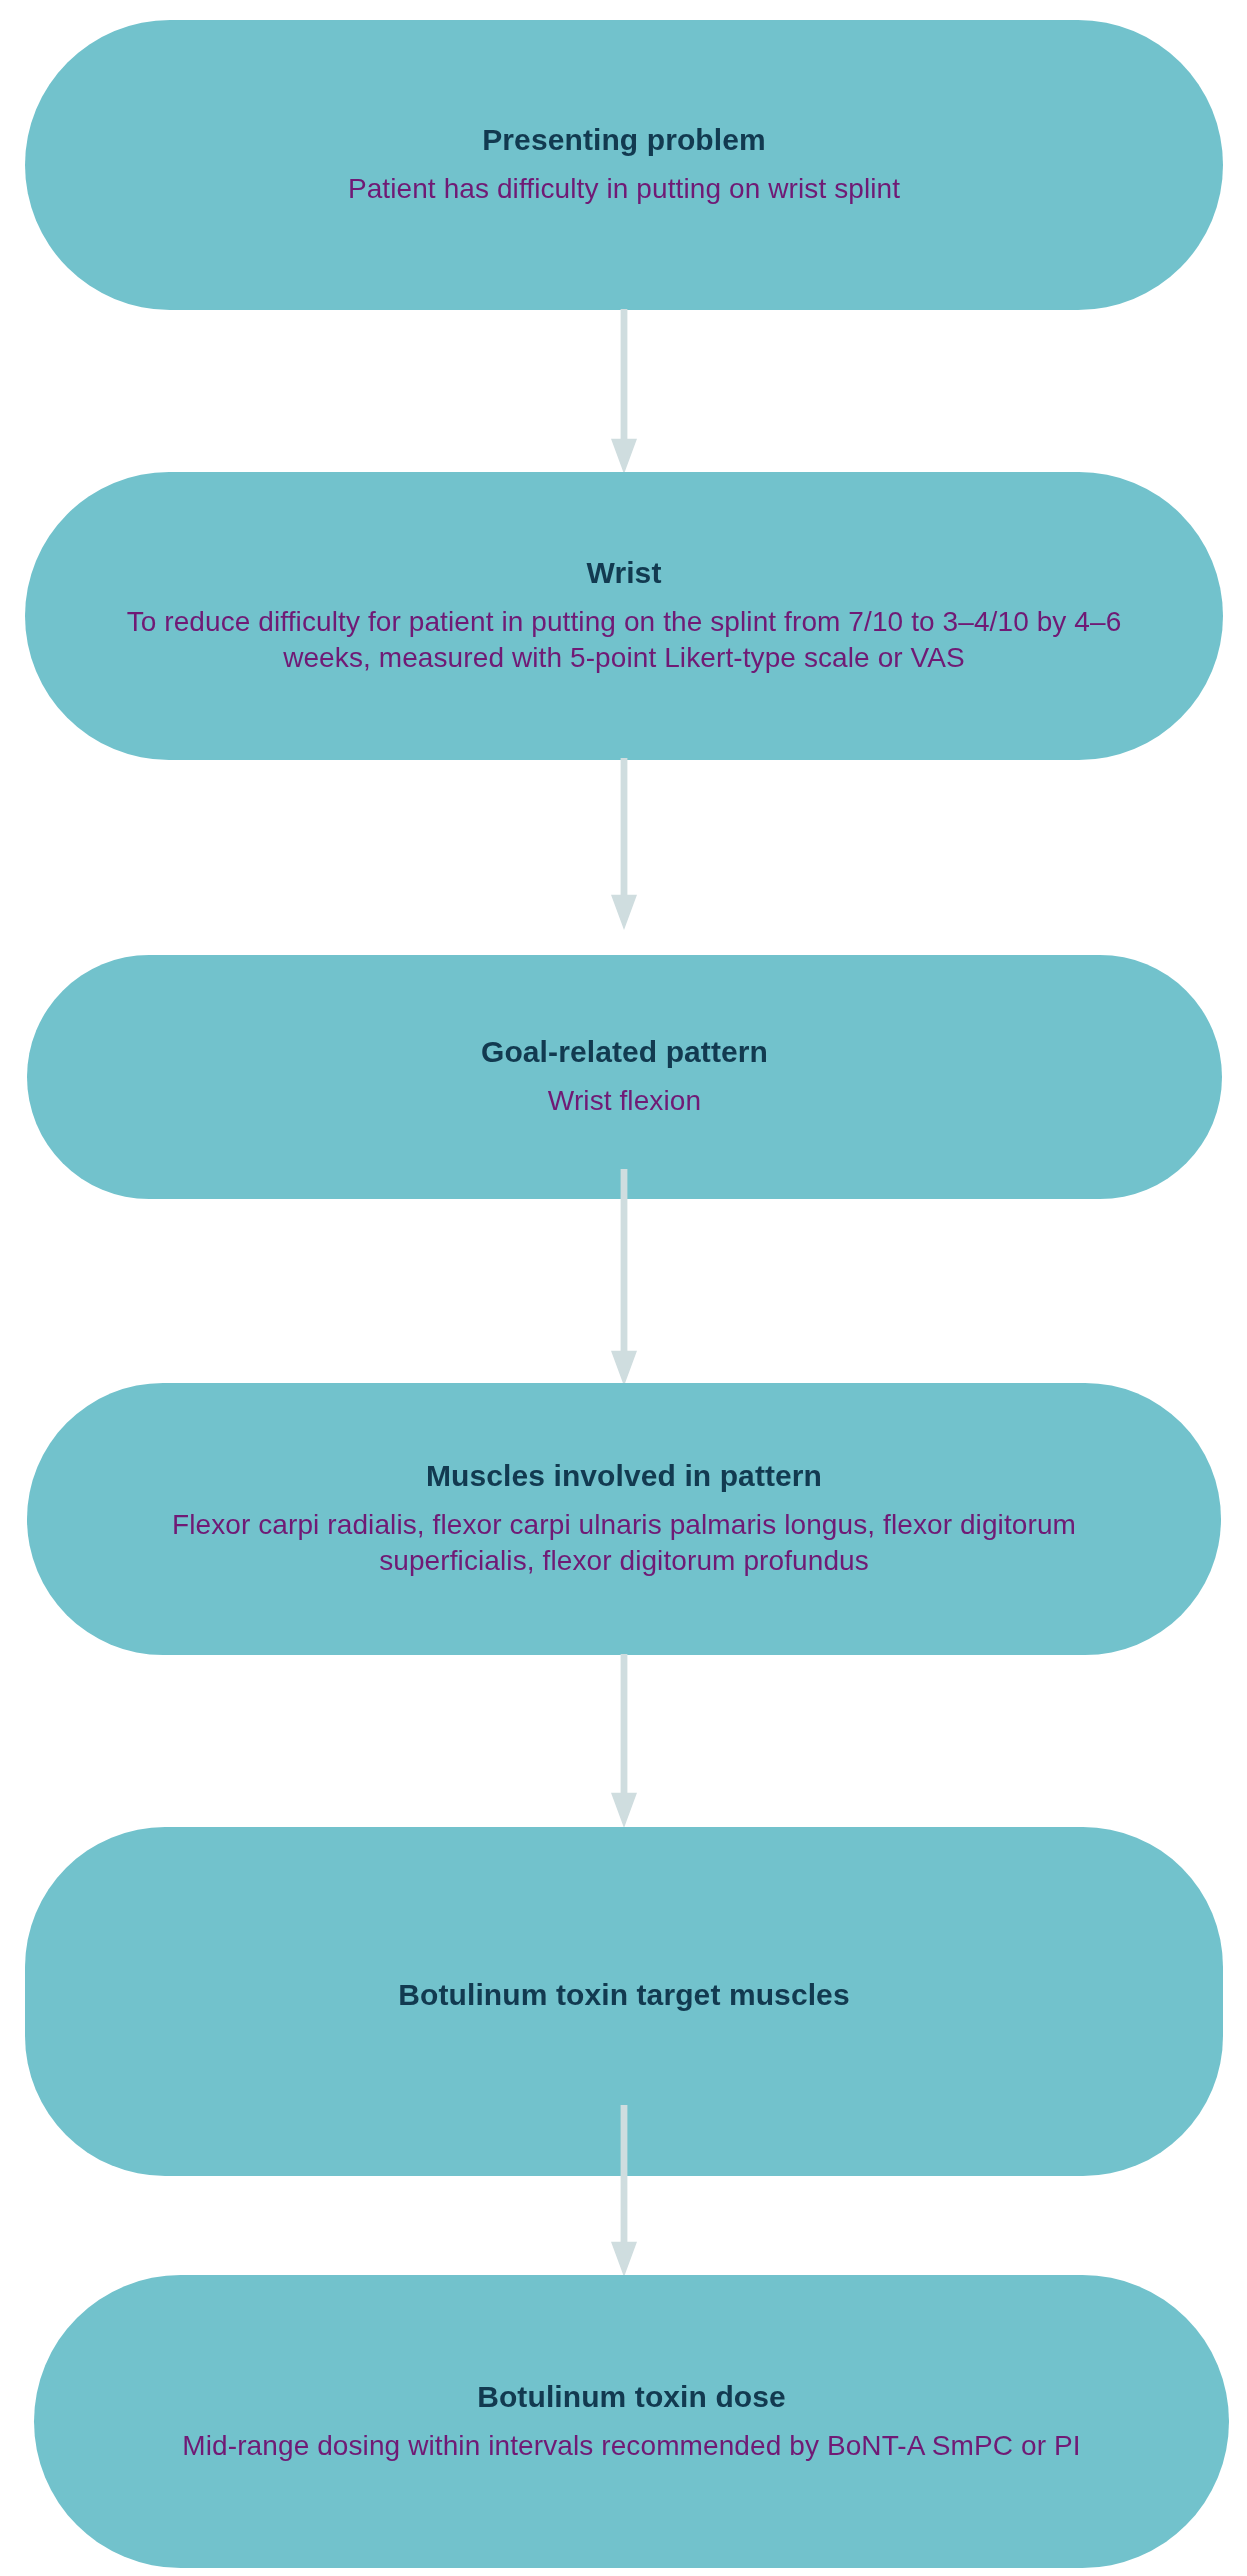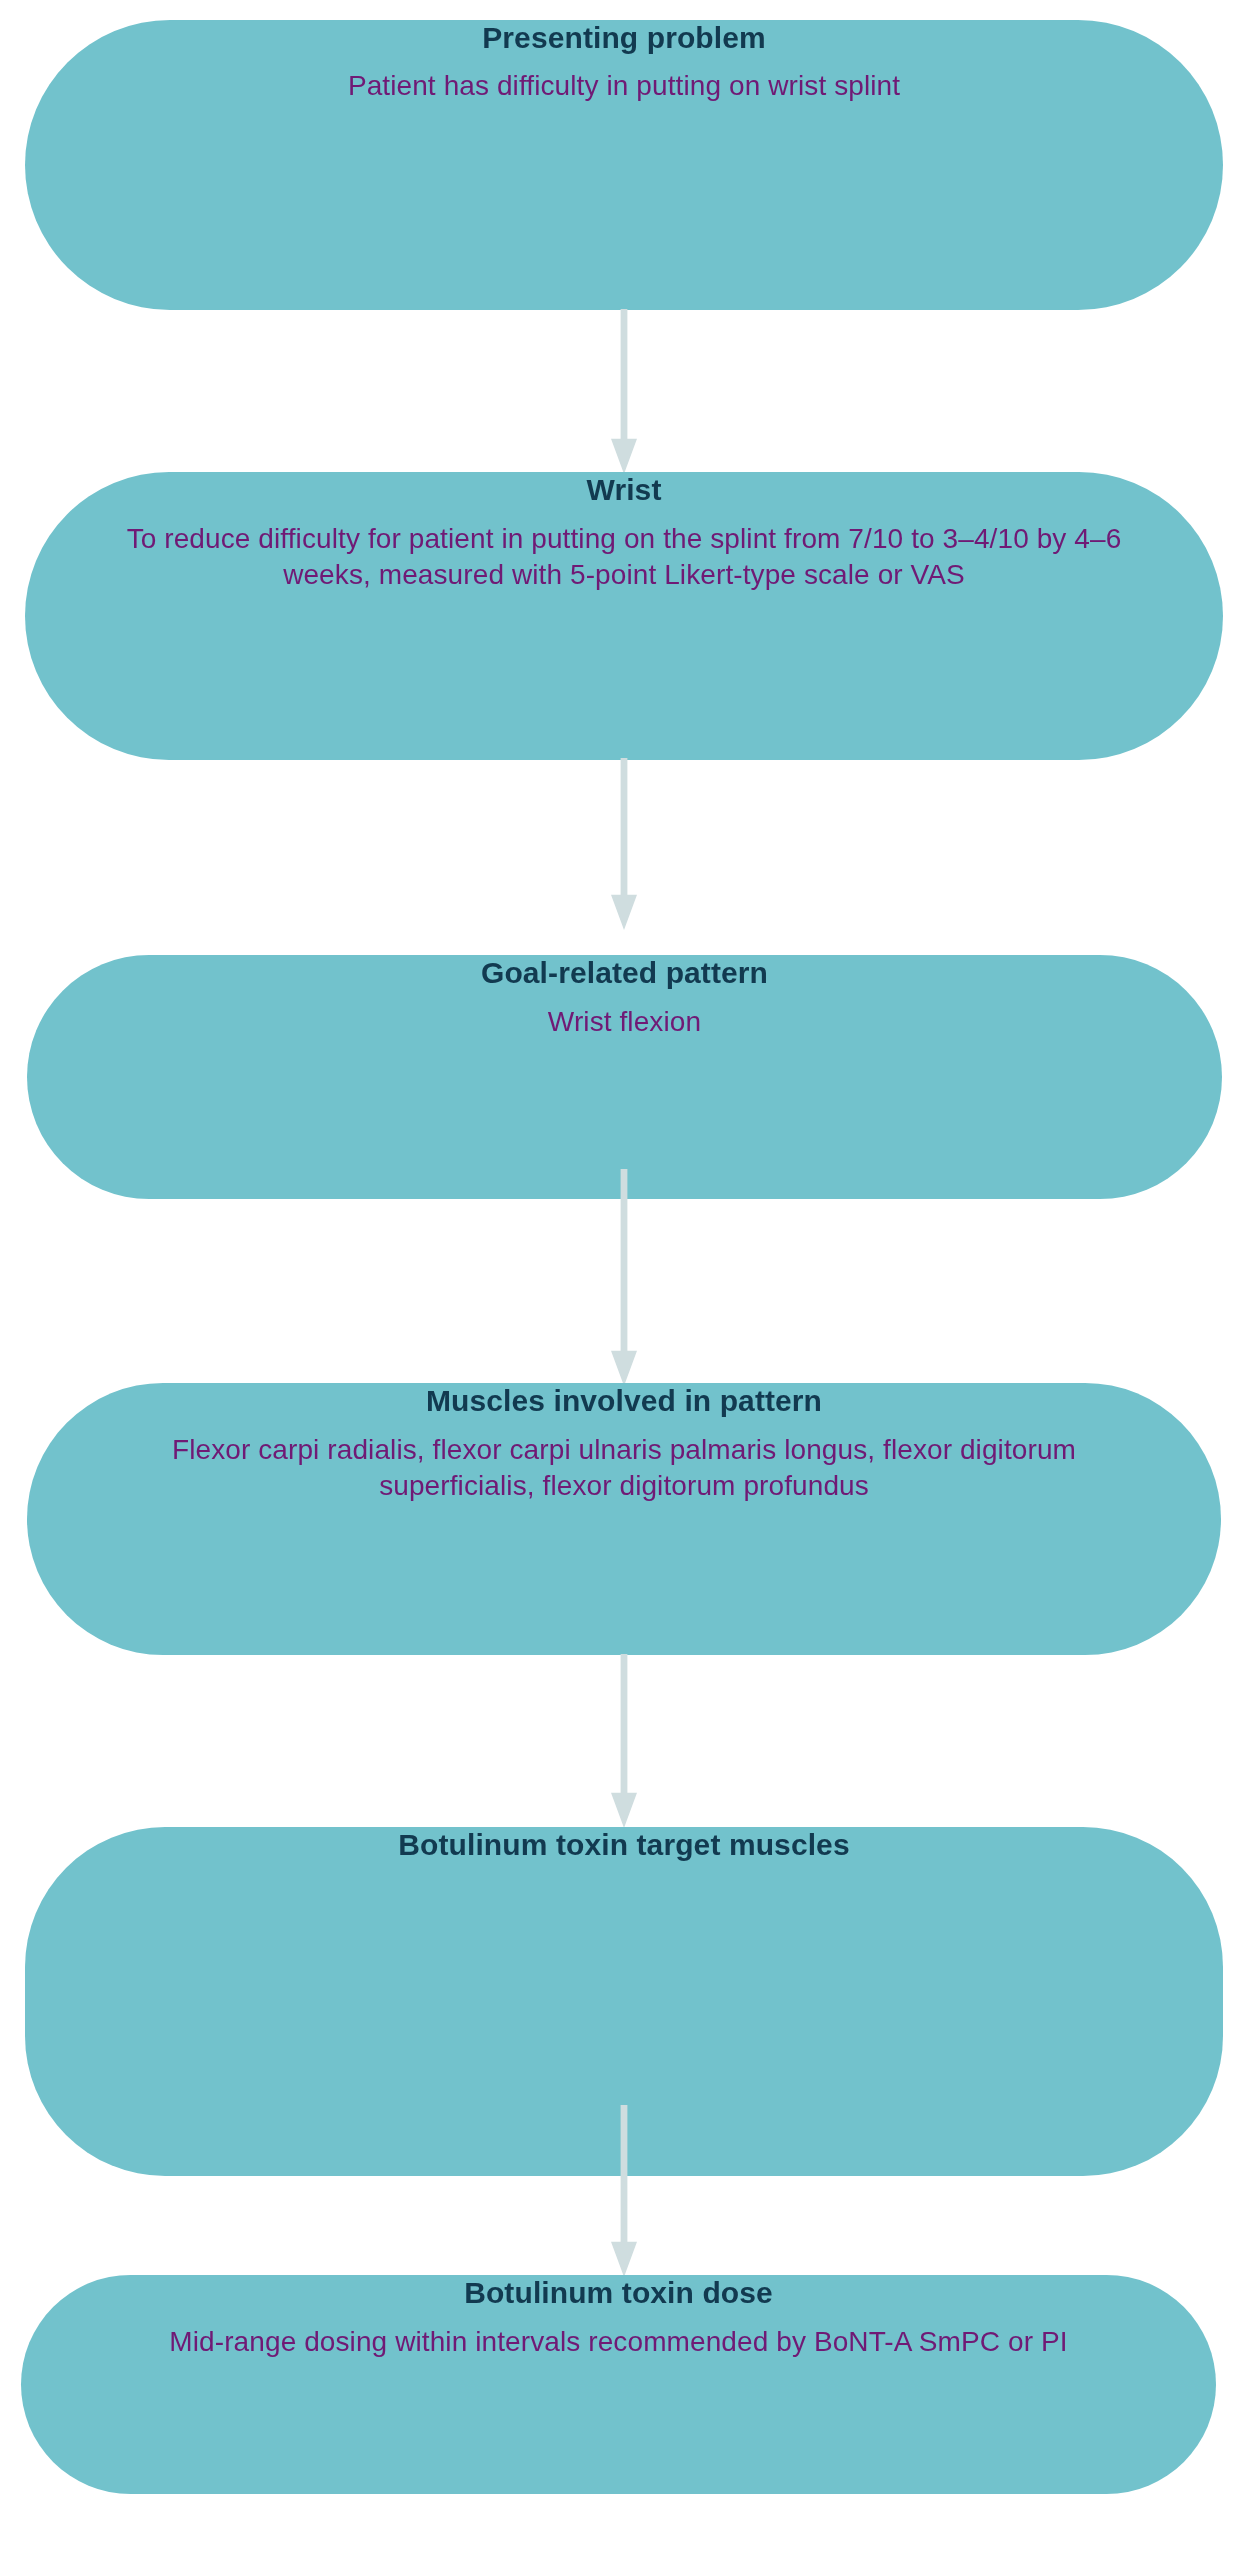--- a/index.html
+++ b/index.html
@@ -23,20 +23,21 @@
 
   
   .node {
     position: absolute;
     box-sizing: border-box;
     background: #72c2cc;
     border-radius: 156px;
     display: flex;
     flex-direction: column;
     align-items: center;
+    justify-content: center;
     text-align: center;
     color: #123a50;
     padding: 0 95px;
   }
 
   .node-title {
     font-weight: bold;
     font-size: 30px;
     line-height: 1.18;
     letter-spacing: 0.1px;
@@ -54,21 +55,21 @@
     color: #701a75;
     max-width: 1022px;
   }
 
   
   #node-1 { left: 25px;  top: 19.5px;   width: 1198px; height: 290px; border-radius: 145px; }
   #node-2 { left: 25px;  top: 472px;  width: 1198px; height: 288px; border-radius: 144px; }
   #node-3 { left: 27px;  top: 927px; width: 1195px; height: 244px; border-radius: 122px; margin-top: 28px; }
   #node-4 { left: 27px;  top: 1383px; width: 1194px; height: 272px; border-radius: 136px; }
   #node-5 { left: 25px;  top: 1827px; width: 1198px; height: 349px; border-radius: 140px; }
-  #node-6 { left: 21px;  top: 2275px; width: 1195px; height: 219px; border-radius: 151px; }
+  #node-6 { left: 34px;  top: 2275px; width: 1195px; height: 293px; border-radius: 151px; }
 
   #node-1 .node-body { max-width: 782px; }
   #node-2 .node-body { max-width: 1022px; }
   #node-4 .node-body { max-width: 1061px; }
   #node-5 .node-body { max-width: 1005px; }
   #node-6 .node-body { max-width: 999px; }
 
   
   .arrow {
     position: absolute;

